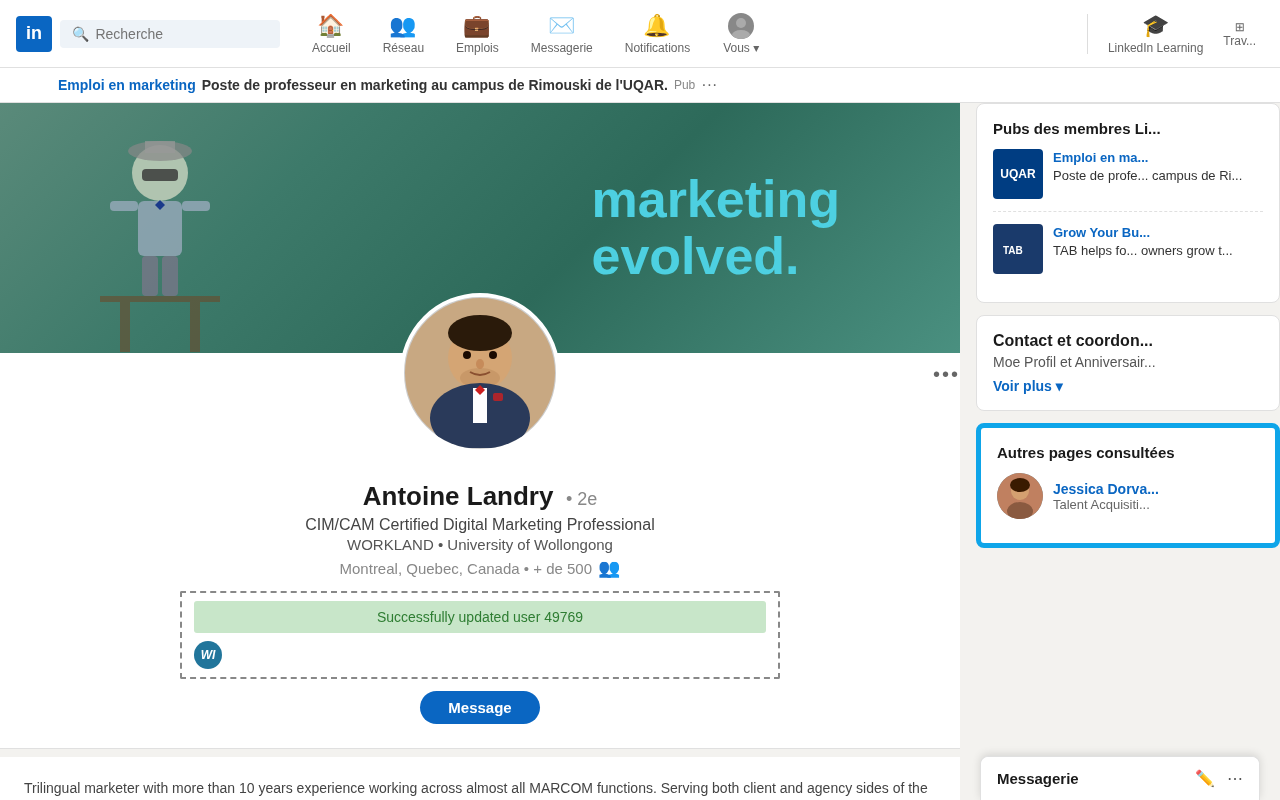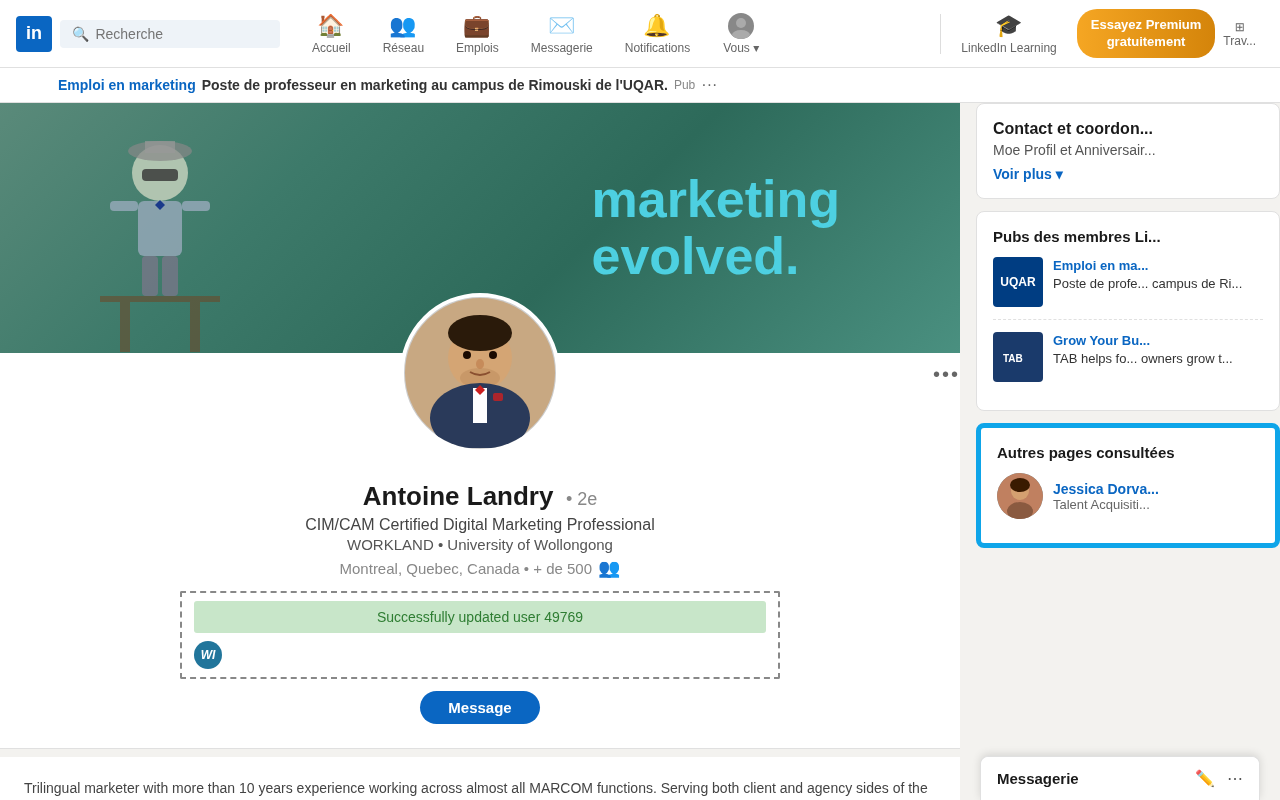--- a/index.html
+++ b/index.html
@@ -472,24 +472,20 @@
         </svg>
       </div>
       <span class="nav-label">Vous ▾</span>
     </a>
   </div>
   <div class="divider"></div>
   <div class="linkedin-learning">
     <span class="nav-icon">🎓</span>
     <span class="nav-label">LinkedIn Learning</span>
   </div>
-  <button class="premium-btn">
-    <span>Essayez Premium</span><br>
-    <span>gratuitement</span>
-  </button>
   <div class="travail-btn">
     <span class="nav-icon">⊞</span>
     <span class="nav-label">Trav...</span>
   </div>
 </nav>
 
 <div id="ad-banner">
   <a class="ad-link">Emploi en marketing</a>
   <span class="ad-text">Poste de professeur en marketing au campus de Rimouski de l'UQAR.</span>
   <span class="pub-label">Pub</span>
@@ -591,29 +587,20 @@
         <button class="btn-message">Message</button>
       </div>
     </div>
 
     <div id="about-section">
       <p>Trilingual marketer with more than 10 years experience working across almost all MARCOM functions. Serving both client and agency sides of the business. I'm specialized in creating, planning and delivering successful mark...</p>
     </div>
   </div>
 
   <div id="right-sidebar">
-
-    <div id="contact-card">
-      <div class="card-title">Contact et coordon...</div>
-      <div class="card-subtitle">Moe Profil et Anniversair...</div>
-      <div class="voir-plus">
-        <span>Voir plus</span>
-        <span>▾</span>
-      </div>
-    </div>
 
     <div id="ads-card">
       <div class="card-title">Pubs des membres Li...</div>
       <div class="ad-item">
         <div class="ad-logo">UQAR</div>
         <div class="ad-text-block">
           <div class="ad-title">Emploi en ma...</div>
           <div>Poste de profe... campus de Ri...</div>
         </div>
       </div>
@@ -621,20 +608,29 @@
         <div class="ad-logo tab-logo">
           <svg width="40" height="40" viewBox="0 0 40 40">
             <rect width="40" height="40" fill="#1a3a6b"></rect>
             <text x="5" y="25" font-size="10" fill="#fff" font-weight="bold">TAB</text>
           </svg>
         </div>
         <div class="ad-text-block">
           <div class="ad-title">Grow Your Bu...</div>
           <div>TAB helps fo... owners grow t...</div>
         </div>
+      </div>
+    </div>
+
+    <div id="contact-card">
+      <div class="card-title">Contact et coordon...</div>
+      <div class="card-subtitle">Moe Profil et Anniversair...</div>
+      <div class="voir-plus">
+        <span>Voir plus</span>
+        <span>▾</span>
       </div>
     </div>
 
     <div id="autres-card">
       <div class="card-title">Autres pages consultées</div>
       <div class="suggested-item">
         <div class="suggested-avatar">
           <svg width="46" height="46" viewBox="0 0 46 46">
             <circle cx="23" cy="23" r="23" fill="#c08060"></circle>
             <circle cx="23" cy="18" r="9" fill="#d4a070"></circle>

